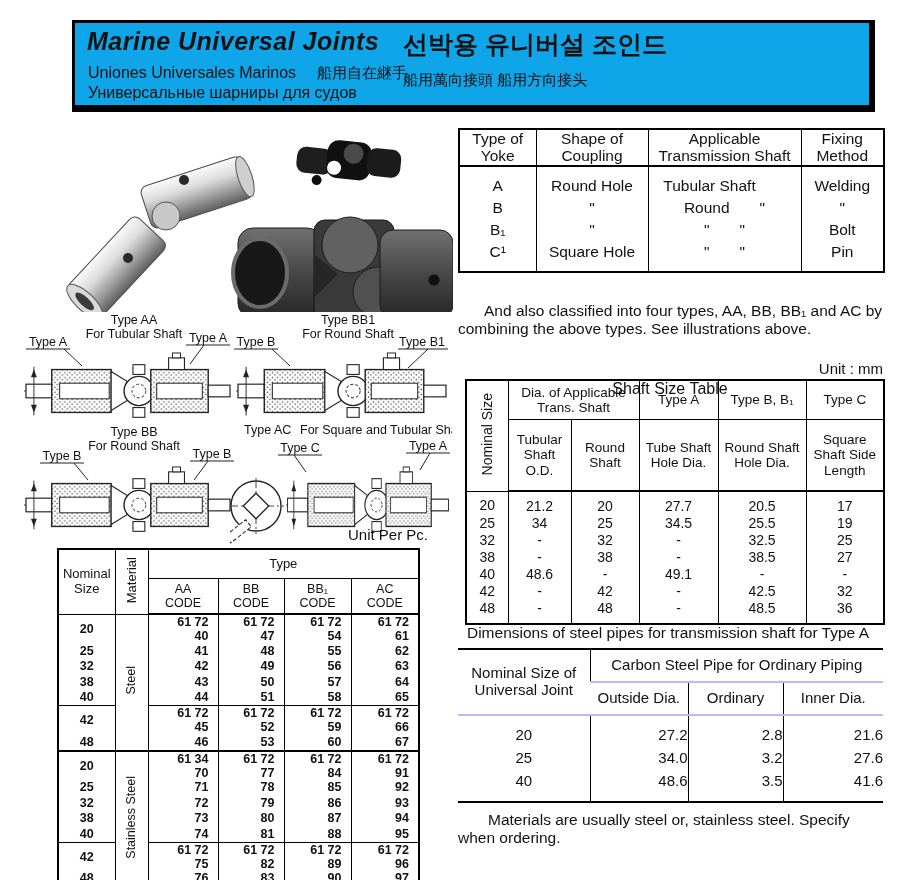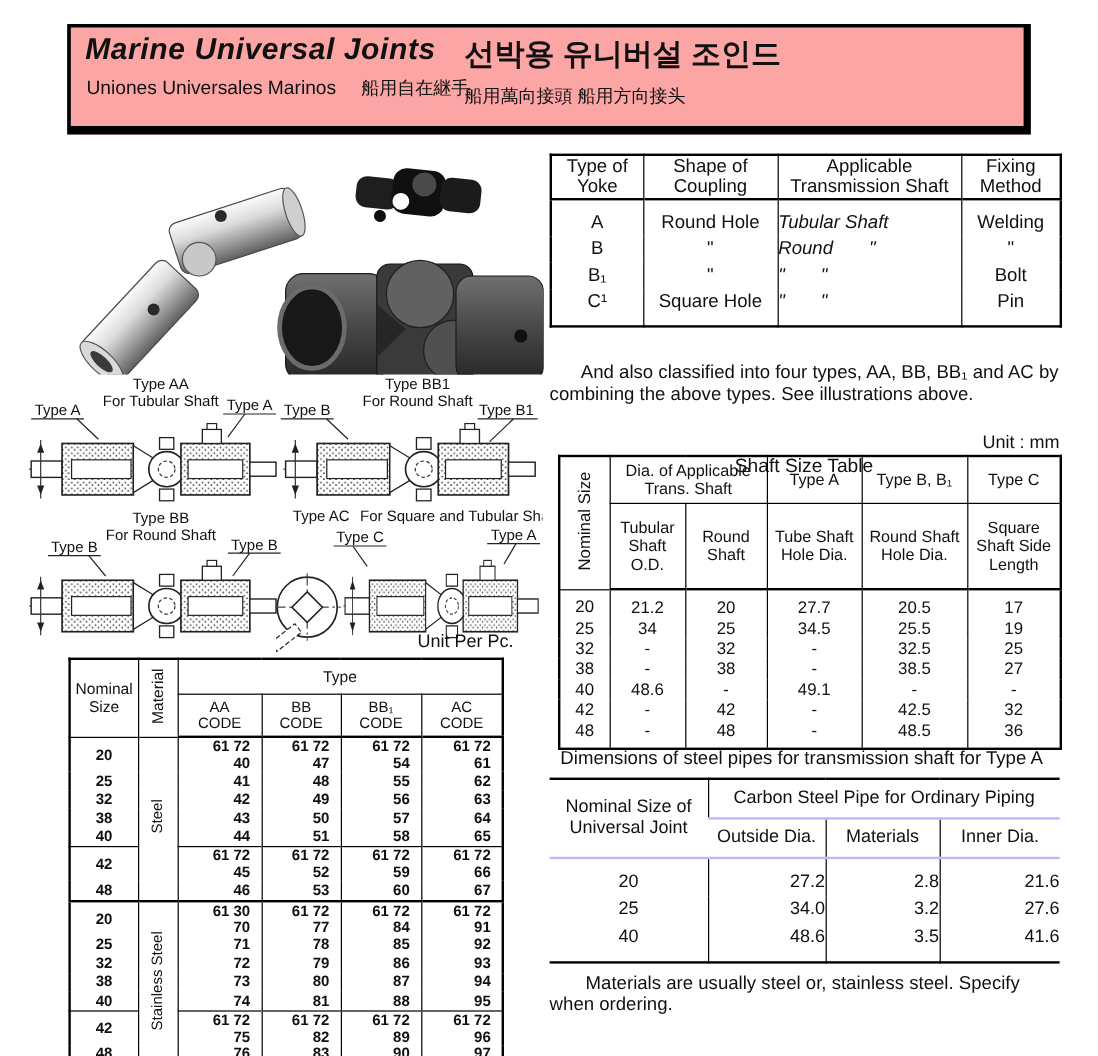--- a/index.html
+++ b/index.html
@@ -5,42 +5,42 @@
   html,body{margin:0;padding:0;}
   body{
     width:915px;height:880px;position:relative;background:#ffffff;
     font-family:"Liberation Sans","DejaVu Sans",sans-serif;color:#111;
     overflow:hidden;
   }
   .abs{position:absolute;}
 
   
   .header-box{
-    left:56px;top:20px;width:794px;height:82px;
-    background:#fca5a5;border:3px solid #000;
+    left:72px;top:20px;width:794px;height:82px;
+    background:#0ea5e9;border:3px solid #000;
     border-right-width:6px;border-bottom-width:7px;
   }
   .title-en{position:absolute;left:12px;top:4px;font-size:25px;font-weight:bold;font-style:italic;letter-spacing:.5px;}
   .title-ko{position:absolute;left:328px;top:5px;font-size:25px;font-weight:bold;}
   .sub-es{position:absolute;left:13px;top:41px;font-size:16px;}
   .sub-ja{margin-left:21px;font-size:15px;}
   .sub-zh{position:absolute;left:328px;top:48px;font-size:15px;}
   .sub-ru{position:absolute;left:13px;top:61px;font-size:16px;}
 
   
   table.t{border-collapse:collapse;table-layout:fixed;position:absolute;}
   table.t th,table.t td{padding:0;text-align:center;vertical-align:middle;font-weight:normal;line-height:1.12;}
 
   
   table.yoke{left:458px;top:128px;width:425px;font-size:15.5px;border:2px solid #000;}
   table.yoke th{border:1.5px solid #000;border-bottom:2px solid #000;height:25px;}
   table.yoke td{border-left:1.5px solid #000;border-right:1.5px solid #000;height:22px;}
   table.yoke tr.first td{padding-top:8px;}
   table.yoke tr.last td{padding-bottom:8px;}
-  .split{display:flex;justify-content:flex-start;gap:30px;font-style:italic;}
+  .split{display:flex;justify-content:center;gap:30px;}
 
   .note{font-size:15.5px;line-height:1.22;}
   .classified-note{left:458px;top:286px;width:428px;text-indent:26px;}
 
   
   .shaft-title{left:455px;top:340px;width:430px;text-align:center;font-size:16px;margin-top:40px;}
   .unit-mm{left:760px;top:360px;width:123px;text-align:right;font-size:15px;}
   table.shaft{left:465px;top:379px;width:418px;font-size:13.5px;border:2px solid #000;}
   table.shaft th{border:1.5px solid #000;}
   table.shaft tr.h1 th{height:38px;}
@@ -121,20 +121,21 @@
       <polygon points="10,62 7,54 13,54" fill="#222"></polygon>
     </symbol>
   </defs>
 </svg>
 
 <div class="abs header-box">
   <div class="title-en">Marine Universal Joints</div>
   <div class="title-ko">선박용 유니버설 조인드</div>
   <div class="sub-es"><span>Uniones Universales Marinos</span><span class="sub-ja">船用自在継手</span></div>
   <div class="sub-zh">船用萬向接頭 船用方向接头</div>
+  <div class="sub-ru">Универсальные шарниры для судов</div>
 </div>
 
 <svg class="abs" style="left:28px;top:114px" width="425" height="198" viewBox="0 0 425 198">
 
   <g>
     <g transform="rotate(-47 120 118)">
       <rect x="22" y="96" width="102" height="46" rx="7" fill="url(#gchrome)" stroke="#4a4a4a"></rect>
       <ellipse cx="26" cy="119" rx="9" ry="23" fill="#d9d9d9" stroke="#555"></ellipse>
       <ellipse cx="26" cy="119" rx="4.5" ry="12" fill="#3b3b3b"></ellipse>
     </g>
@@ -305,21 +306,21 @@
   <tr>
         <td>48</td>
         <td class="num">46</td>
         <td class="num">53</td>
         <td class="num">60</td>
         <td class="num">67</td>
       </tr>
   <tr class="gs">
     <td>20</td>
     <td class="mat" rowspan="7"><span class="vt">Stainless Steel</span></td>
-    <td class="num">61 30 70</td>
+    <td class="num">61 34 70</td>
     <td class="num">61 72 77</td>
     <td class="num">61 72 84</td>
     <td class="num">61 72 91</td>
   </tr>
   <tr>
         <td>25</td>
         <td class="num">71</td>
         <td class="num">78</td>
         <td class="num">85</td>
         <td class="num">92</td>
@@ -520,21 +521,21 @@
       <col style="width:95px">
       <col style="width:100px">
     </colgroup>
   <tbody>
       <tr>
     <th rowspan="2">Nominal Size of Universal Joint</th>
     <th colspan="3">Carbon Steel Pipe for Ordinary Piping</th>
   </tr>
   <tr>
     <th>Outside Dia.</th>
-    <th>Materials</th>
+    <th>Ordinary</th>
     <th>Inner Dia.</th>
   </tr>
   <tr class="firstd">
         <td>20</td>
         <td>27.2</td>
         <td>2.8</td>
         <td>21.6</td>
       </tr>
   <tr>
         <td>25</td>

